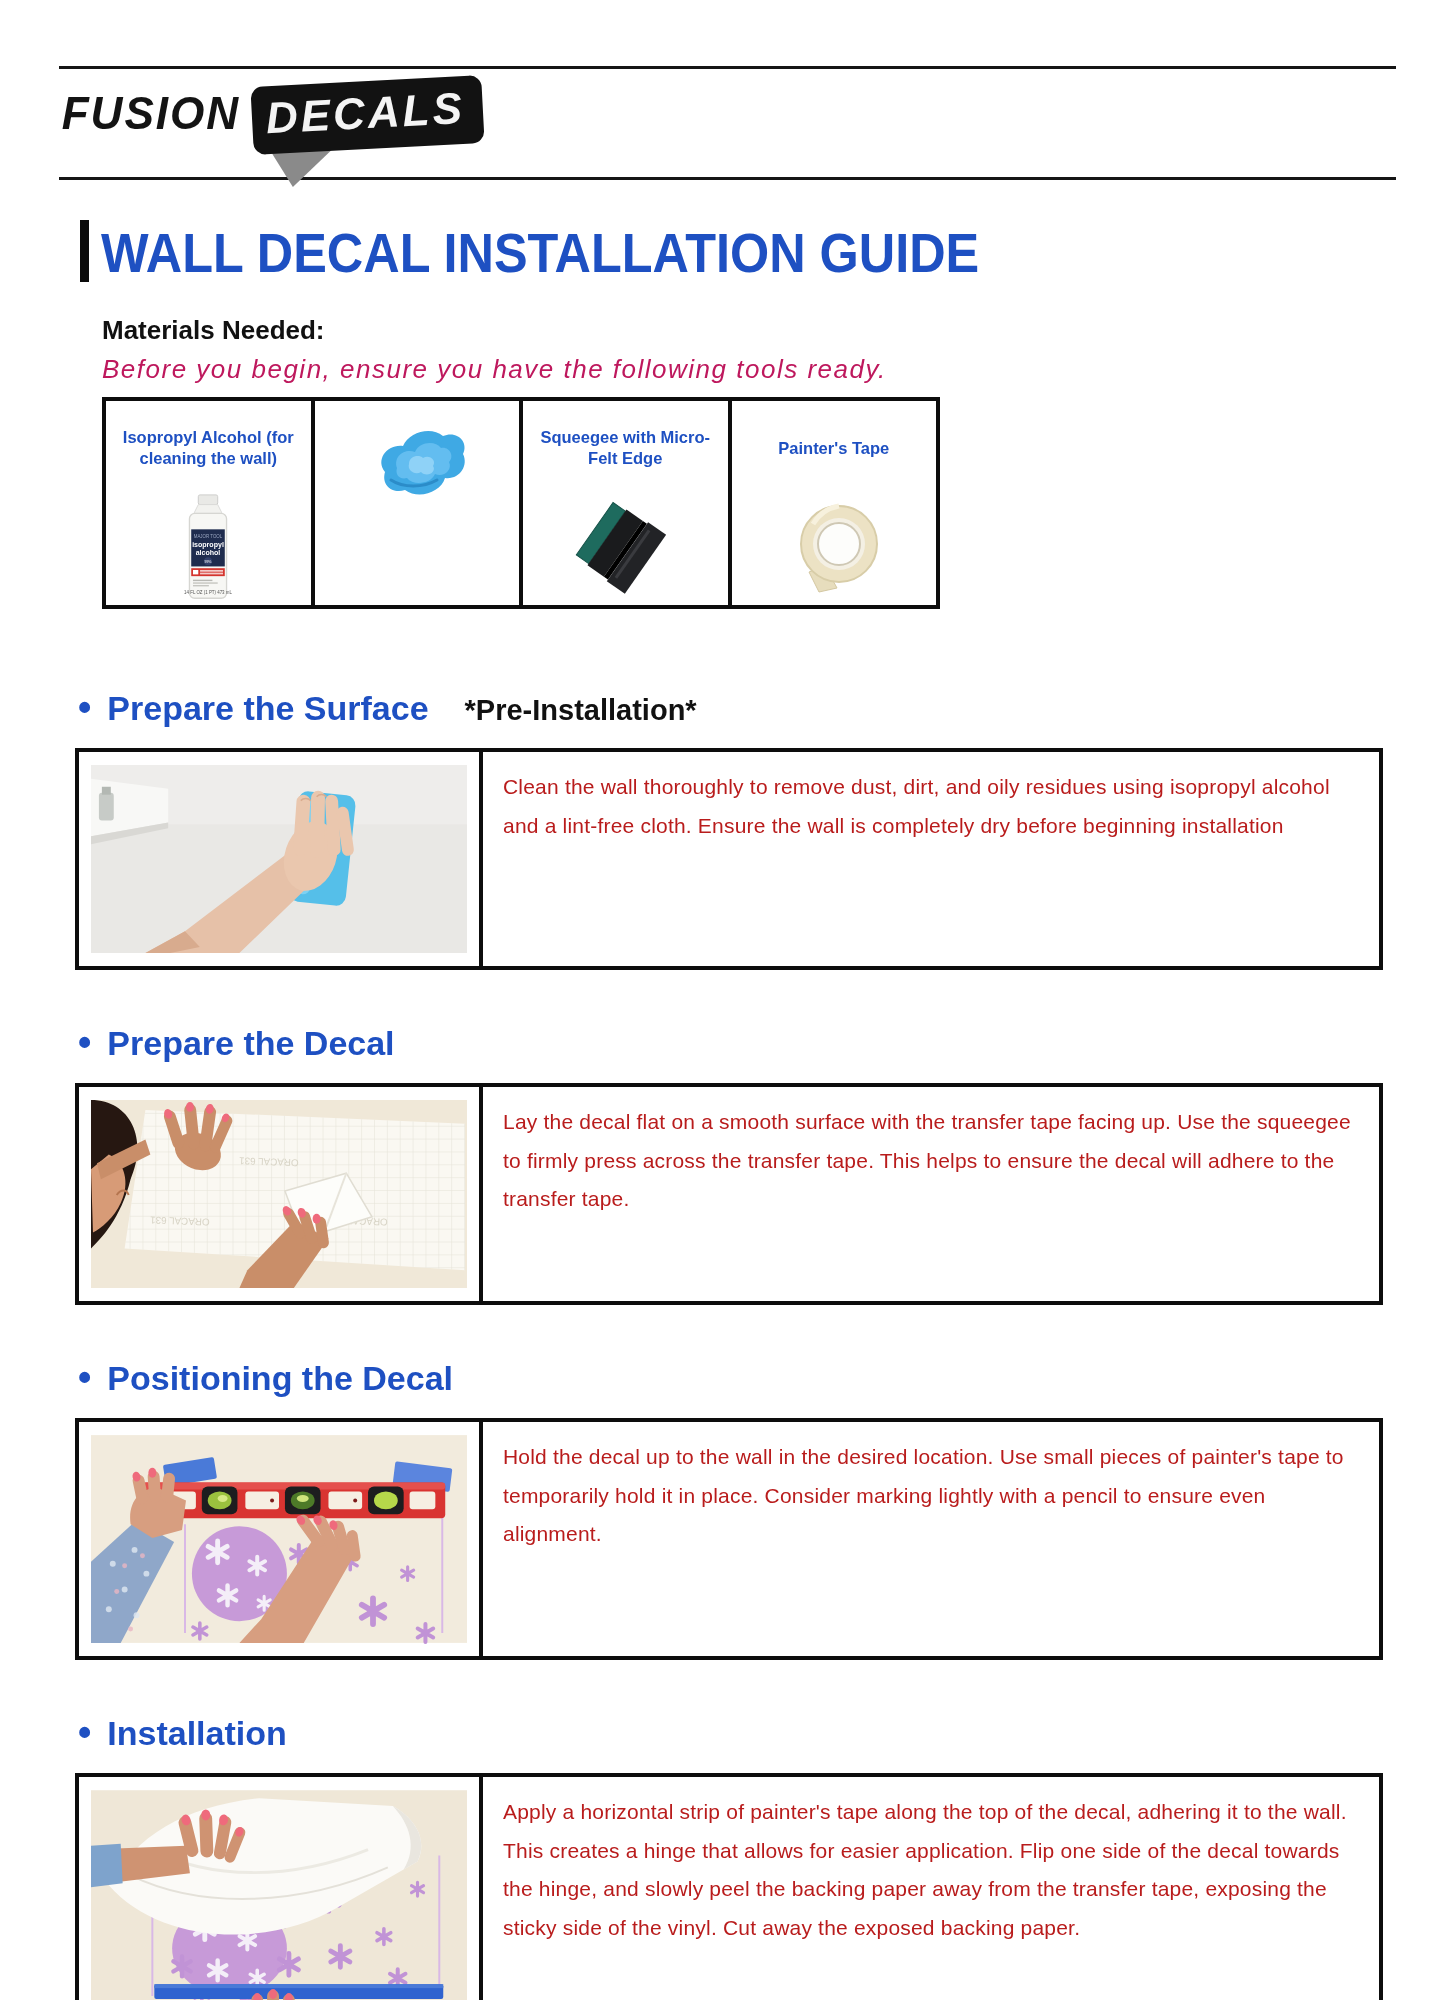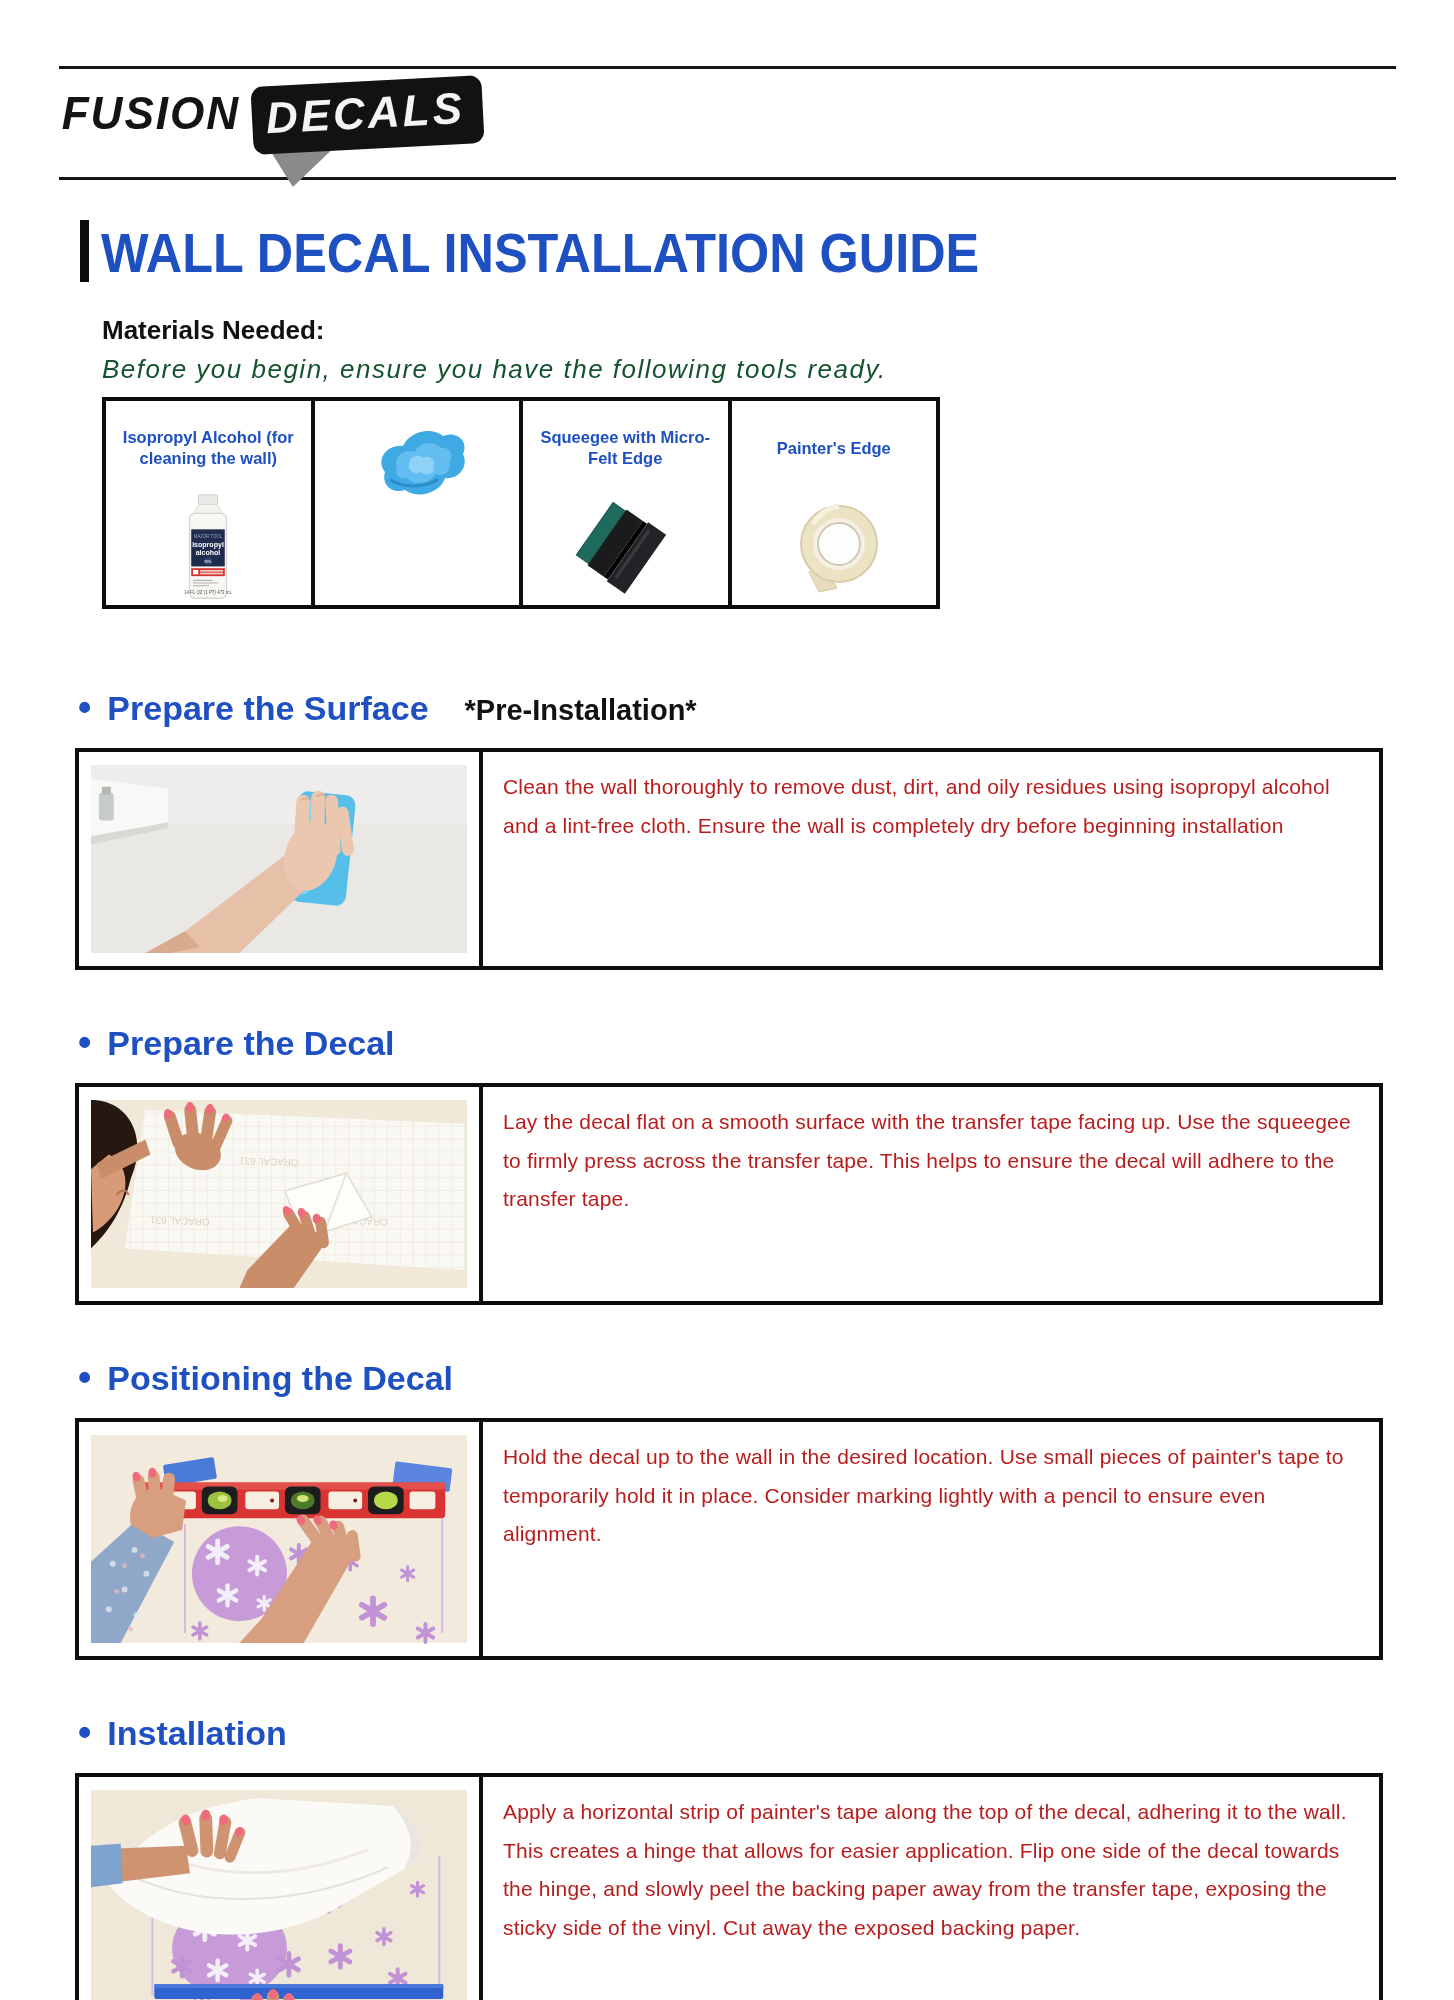--- a/index.html
+++ b/index.html
@@ -38,21 +38,21 @@
 
   
   .title-row { margin:40px 0 0 80px; display:flex; align-items:flex-start; }
   .title-bar { width:9px; height:62px; background:#0b0b0b; margin-right:12px; }
   .page-title {
     color:var(--blue); font-size:56px; font-weight:bold; letter-spacing:0px;
     transform:scaleX(.9); transform-origin:left center; white-space:nowrap;
   }
 
   .materials-heading { margin:30px 0 0 102px; font-size:26px; font-weight:bold; color:#111; }
-  .materials-sub { margin:8px 0 0 102px; font-size:26px; font-style:italic; color:#14532d; letter-spacing:1.5px; }
+  .materials-sub { margin:8px 0 0 102px; font-size:26px; font-style:italic; color:#be185d; letter-spacing:1.5px; }
 
   
   .materials-table { display:flex; margin:12px 0 0 102px; width:838px; border:4px solid var(--ink); background:#fff; }
   .materials-cell { flex:1 1 0; border-right:4px solid var(--ink); display:flex; flex-direction:column; align-items:center; }
   .materials-cell:last-child { border-right:none; }
   .materials-label {
     height:94px; display:flex; align-items:center; justify-content:center; text-align:center;
     color:var(--blue); font-weight:bold; font-size:16.5px; line-height:21px; padding:4px 8px;
   }
   .materials-img { height:110px; width:100%; display:flex; align-items:flex-end; justify-content:center; padding-bottom:5px; }
@@ -141,21 +141,21 @@
           <rect x="33" y="16" width="20" height="68" fill="#1a1b1d"></rect>
           <rect x="53" y="16" width="5" height="68" fill="#000000"></rect>
           <rect x="58" y="14" width="22" height="72" fill="#222326"></rect>
           <rect x="62" y="20" width="3" height="58" fill="#3a3b3f"></rect>
         </g>
       </svg>
     </div>
   </div>
 
   <div class="materials-cell">
-    <div class="materials-label">Painter's Edge</div>
+    <div class="materials-label">Painter's Tape</div>
     <div class="materials-img">
       <svg width="110" height="100" viewBox="0 0 110 100">
         <path d="M30 72 L40 92 L58 88 L46 66 Z" fill="#e7ddbd" stroke="#d4c8a2" stroke-width="1"></path>
         <circle cx="60" cy="44" r="38" fill="#ece2c4"></circle>
         <circle cx="60" cy="44" r="38" fill="none" stroke="#d8cda8" stroke-width="2"></circle>
         <circle cx="60" cy="44" r="26" fill="#f4f0e4"></circle>
         <circle cx="60" cy="44" r="21" fill="#fdfdfb" stroke="#cfc8b4" stroke-width="2"></circle>
         <path d="M34 24 A38 38 0 0 1 60 6" stroke="#f7f1dd" stroke-width="5" fill="none"></path>
       </svg>
     </div>

